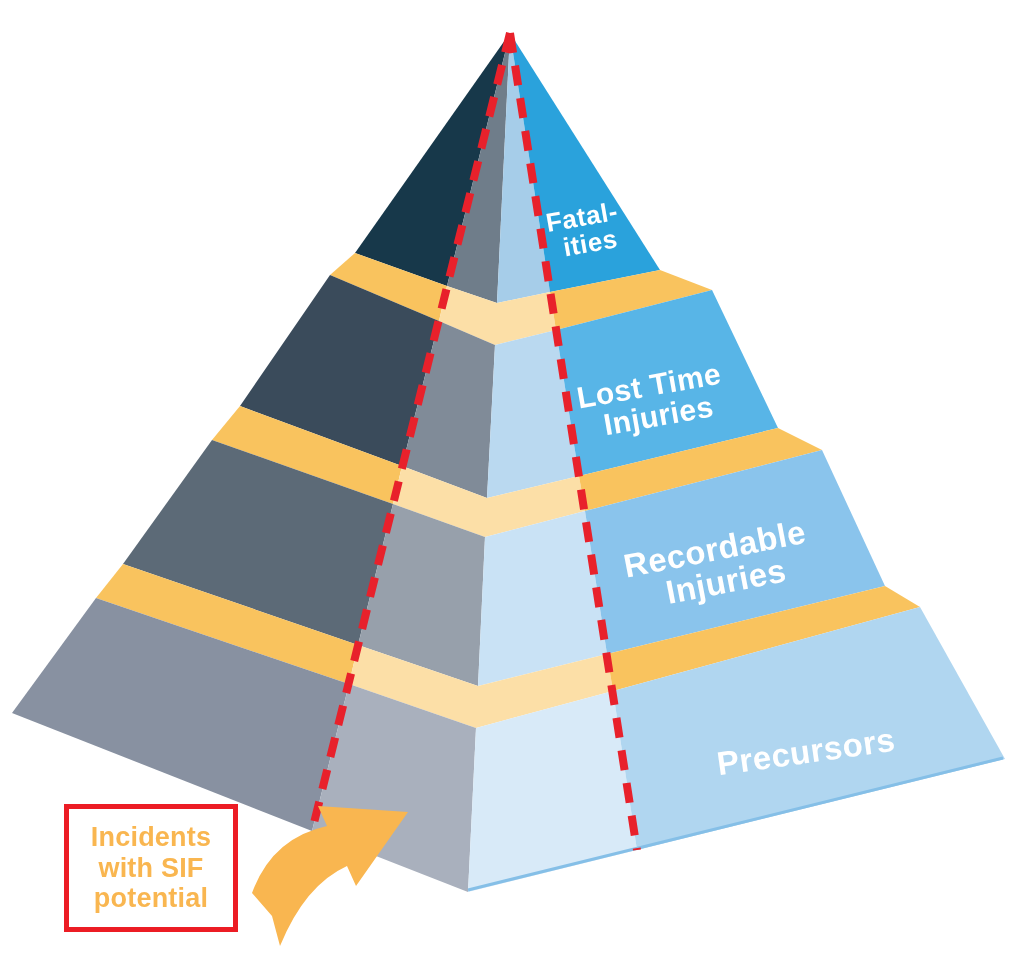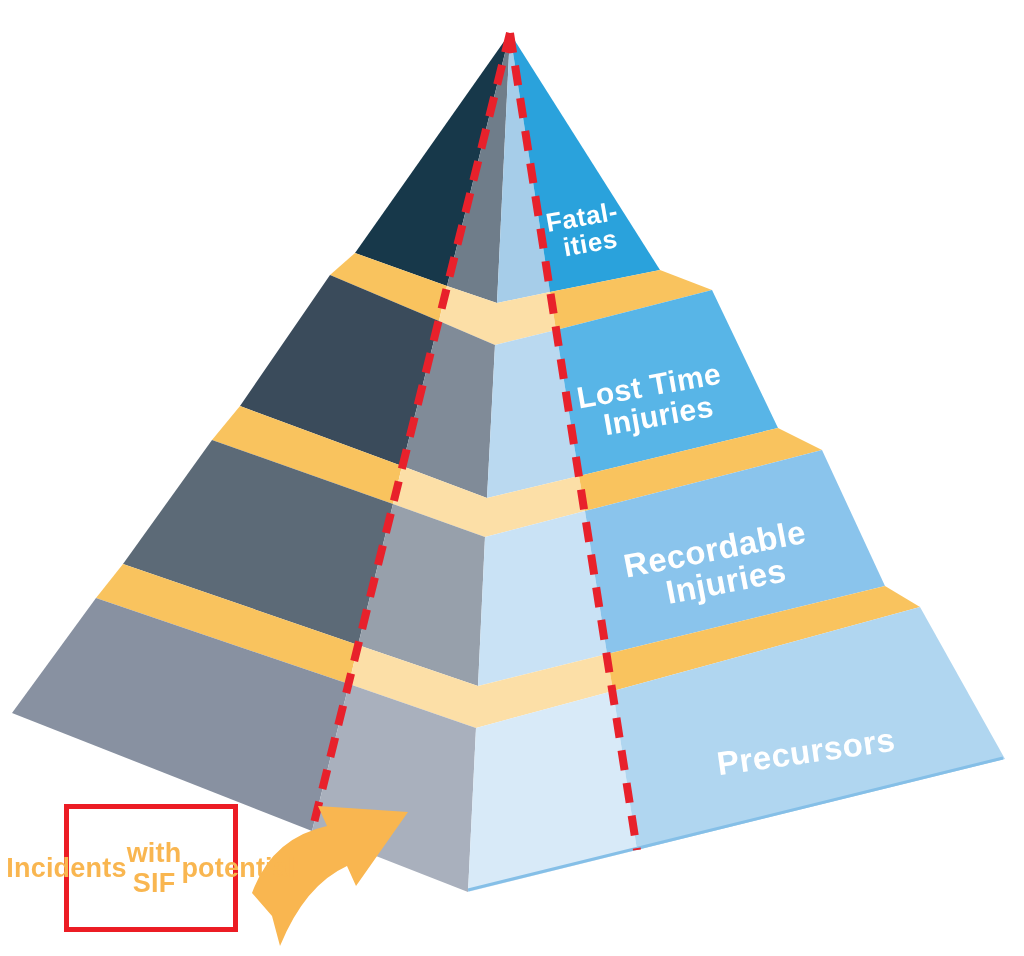--- a/index.html
+++ b/index.html
@@ -22,21 +22,21 @@
 
   .tier-label{fill:var(--label-white);font-family:"Liberation Sans",sans-serif;
               font-weight:bold;text-anchor:middle;letter-spacing:.5px}
   .fs26{font-size:26px}.fs30{font-size:30px}.fs33{font-size:33px}
 
   .arrow{fill:var(--accent-orange)}
 
   
   .callout{position:absolute;left:64px;top:804px;width:174px;height:128px;box-sizing:border-box;
            border:5px solid var(--callout-border);background:#ffffff;
-           display:flex;align-items:center;justify-content:center;
+           display:flex;flex-direction:column;align-items:center;justify-content:center;
            color:var(--accent-orange);font-weight:bold;font-size:27px;line-height:1.13;
            text-align:center;letter-spacing:.2px;}
 </style>
 </head>
 <body>
 
 <svg id="stage" viewBox="0 0 1024 956" aria-label="">
 
   <polygon class="t1-left" points="510,33 355,253 447,286"></polygon>
   <polygon class="t1-sl" points="510,33 447,286 497,303"></polygon>

